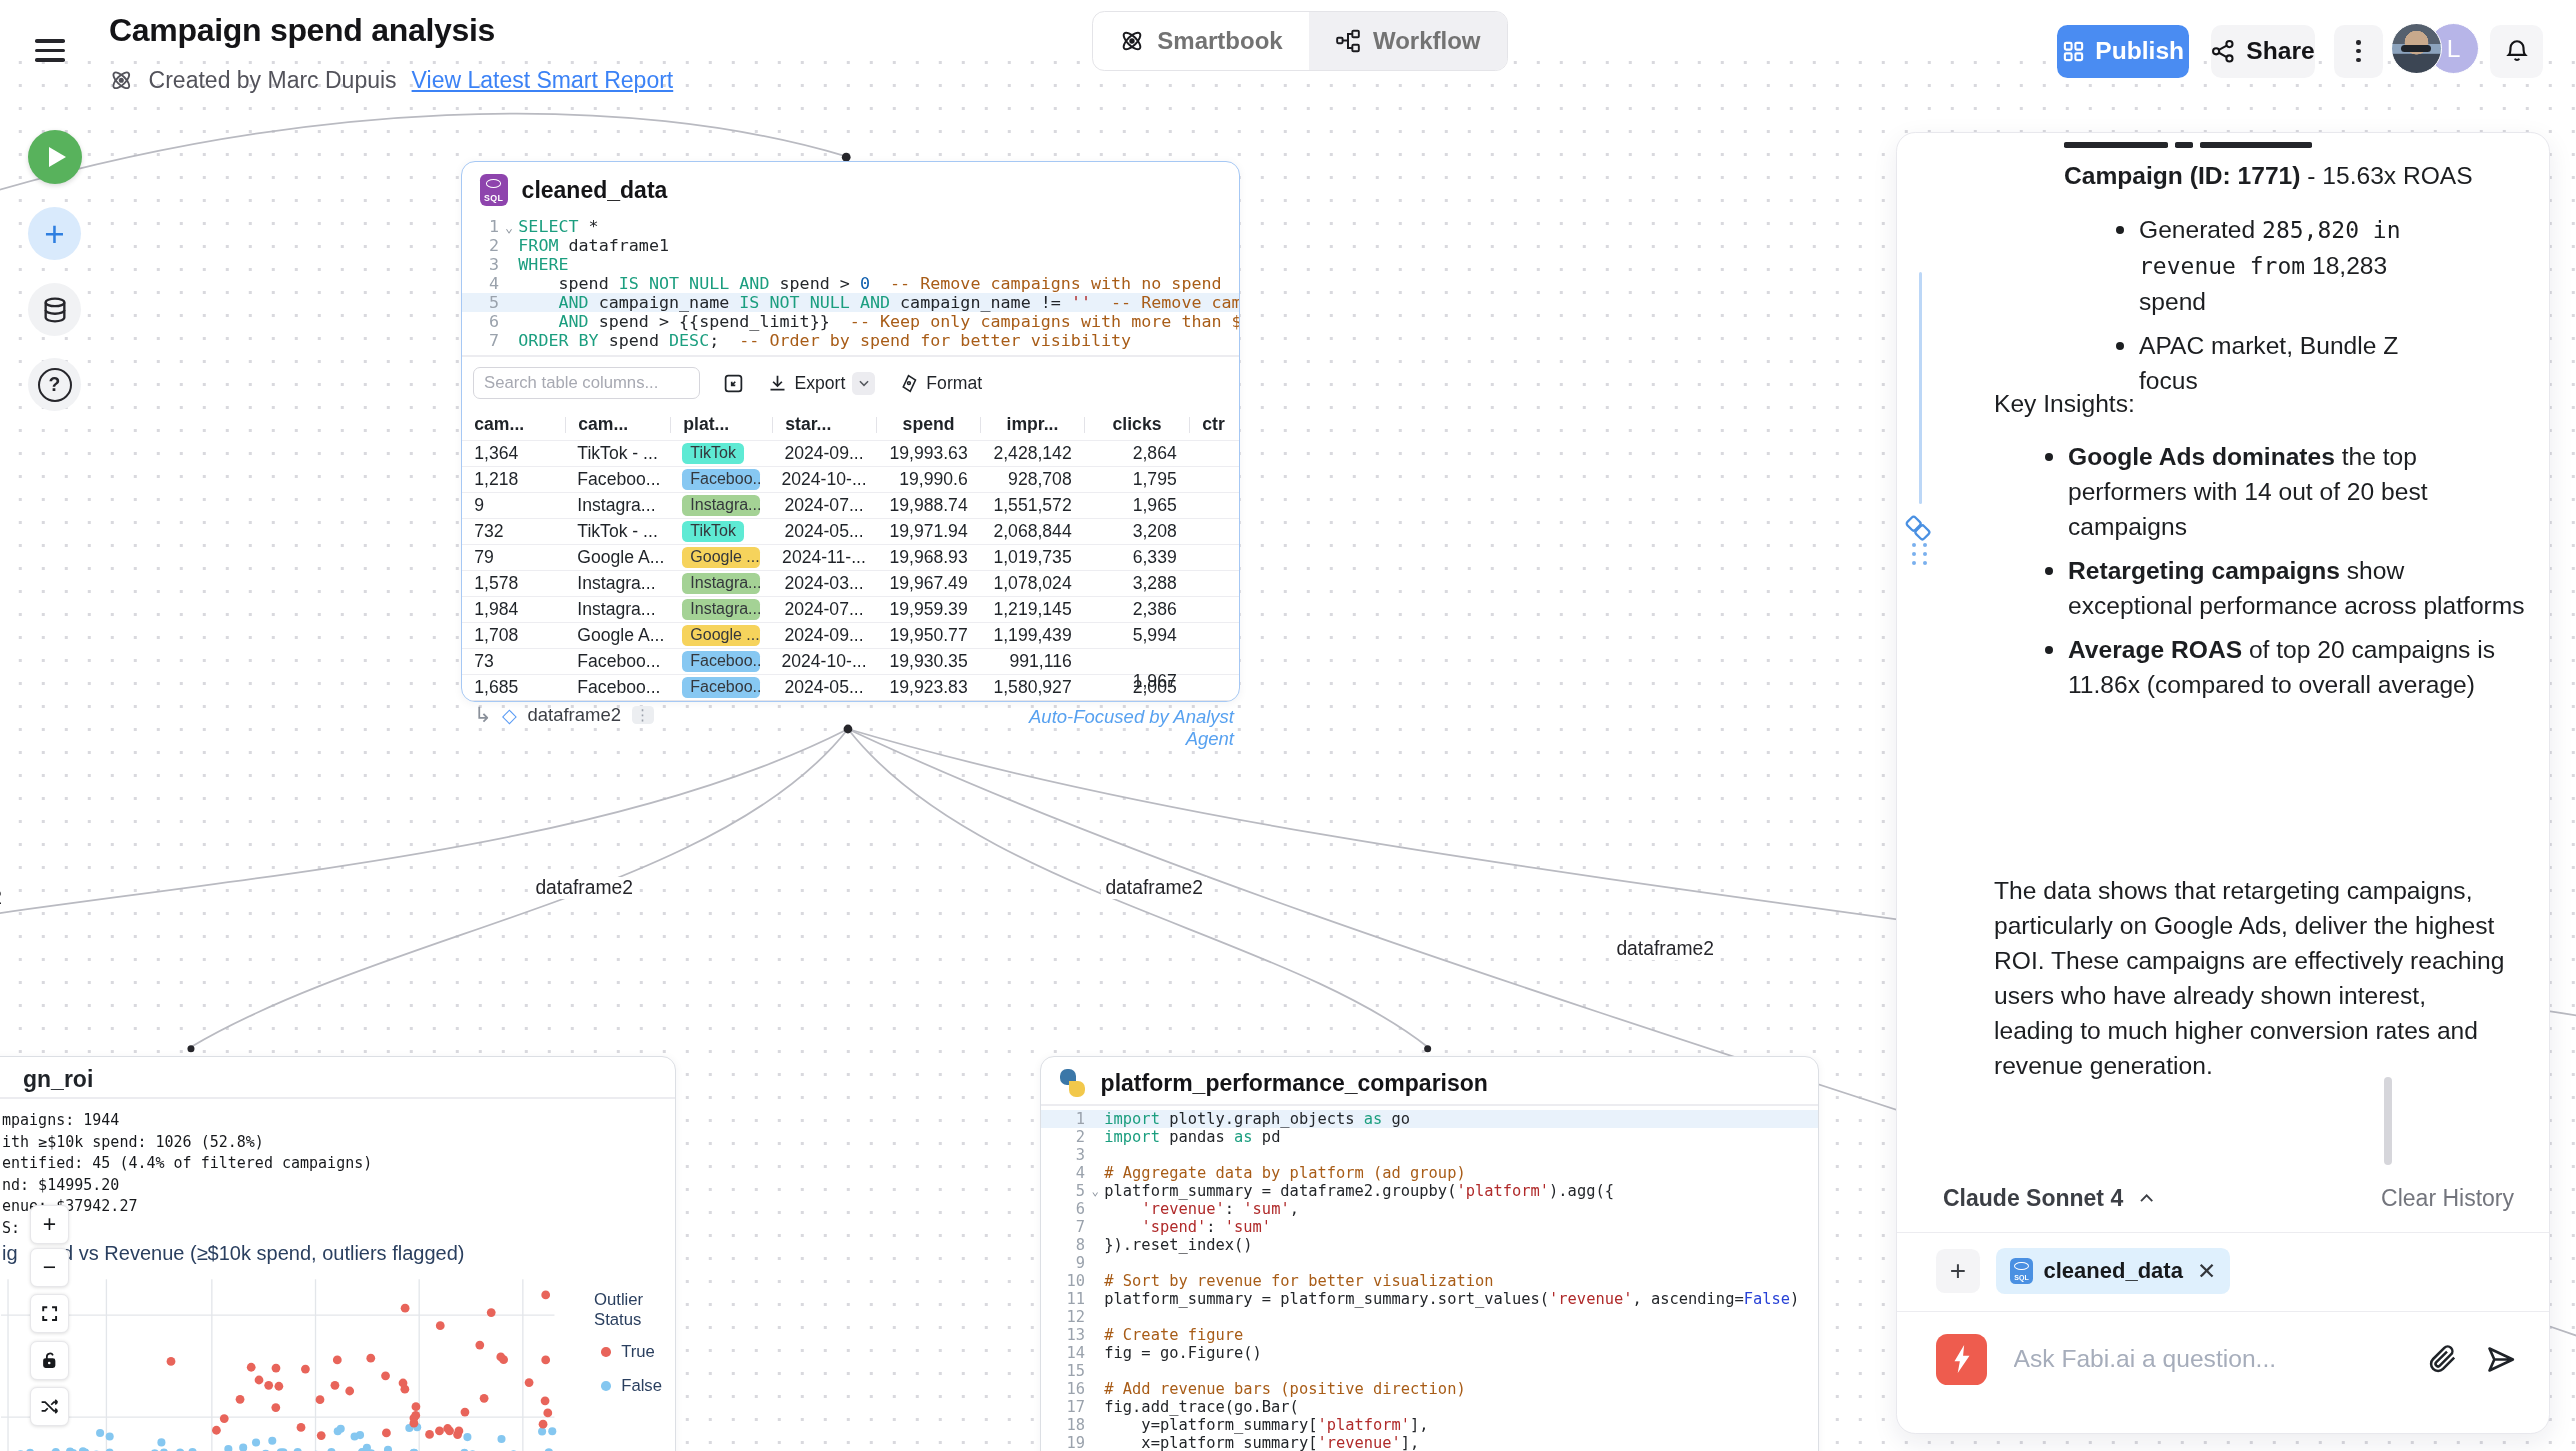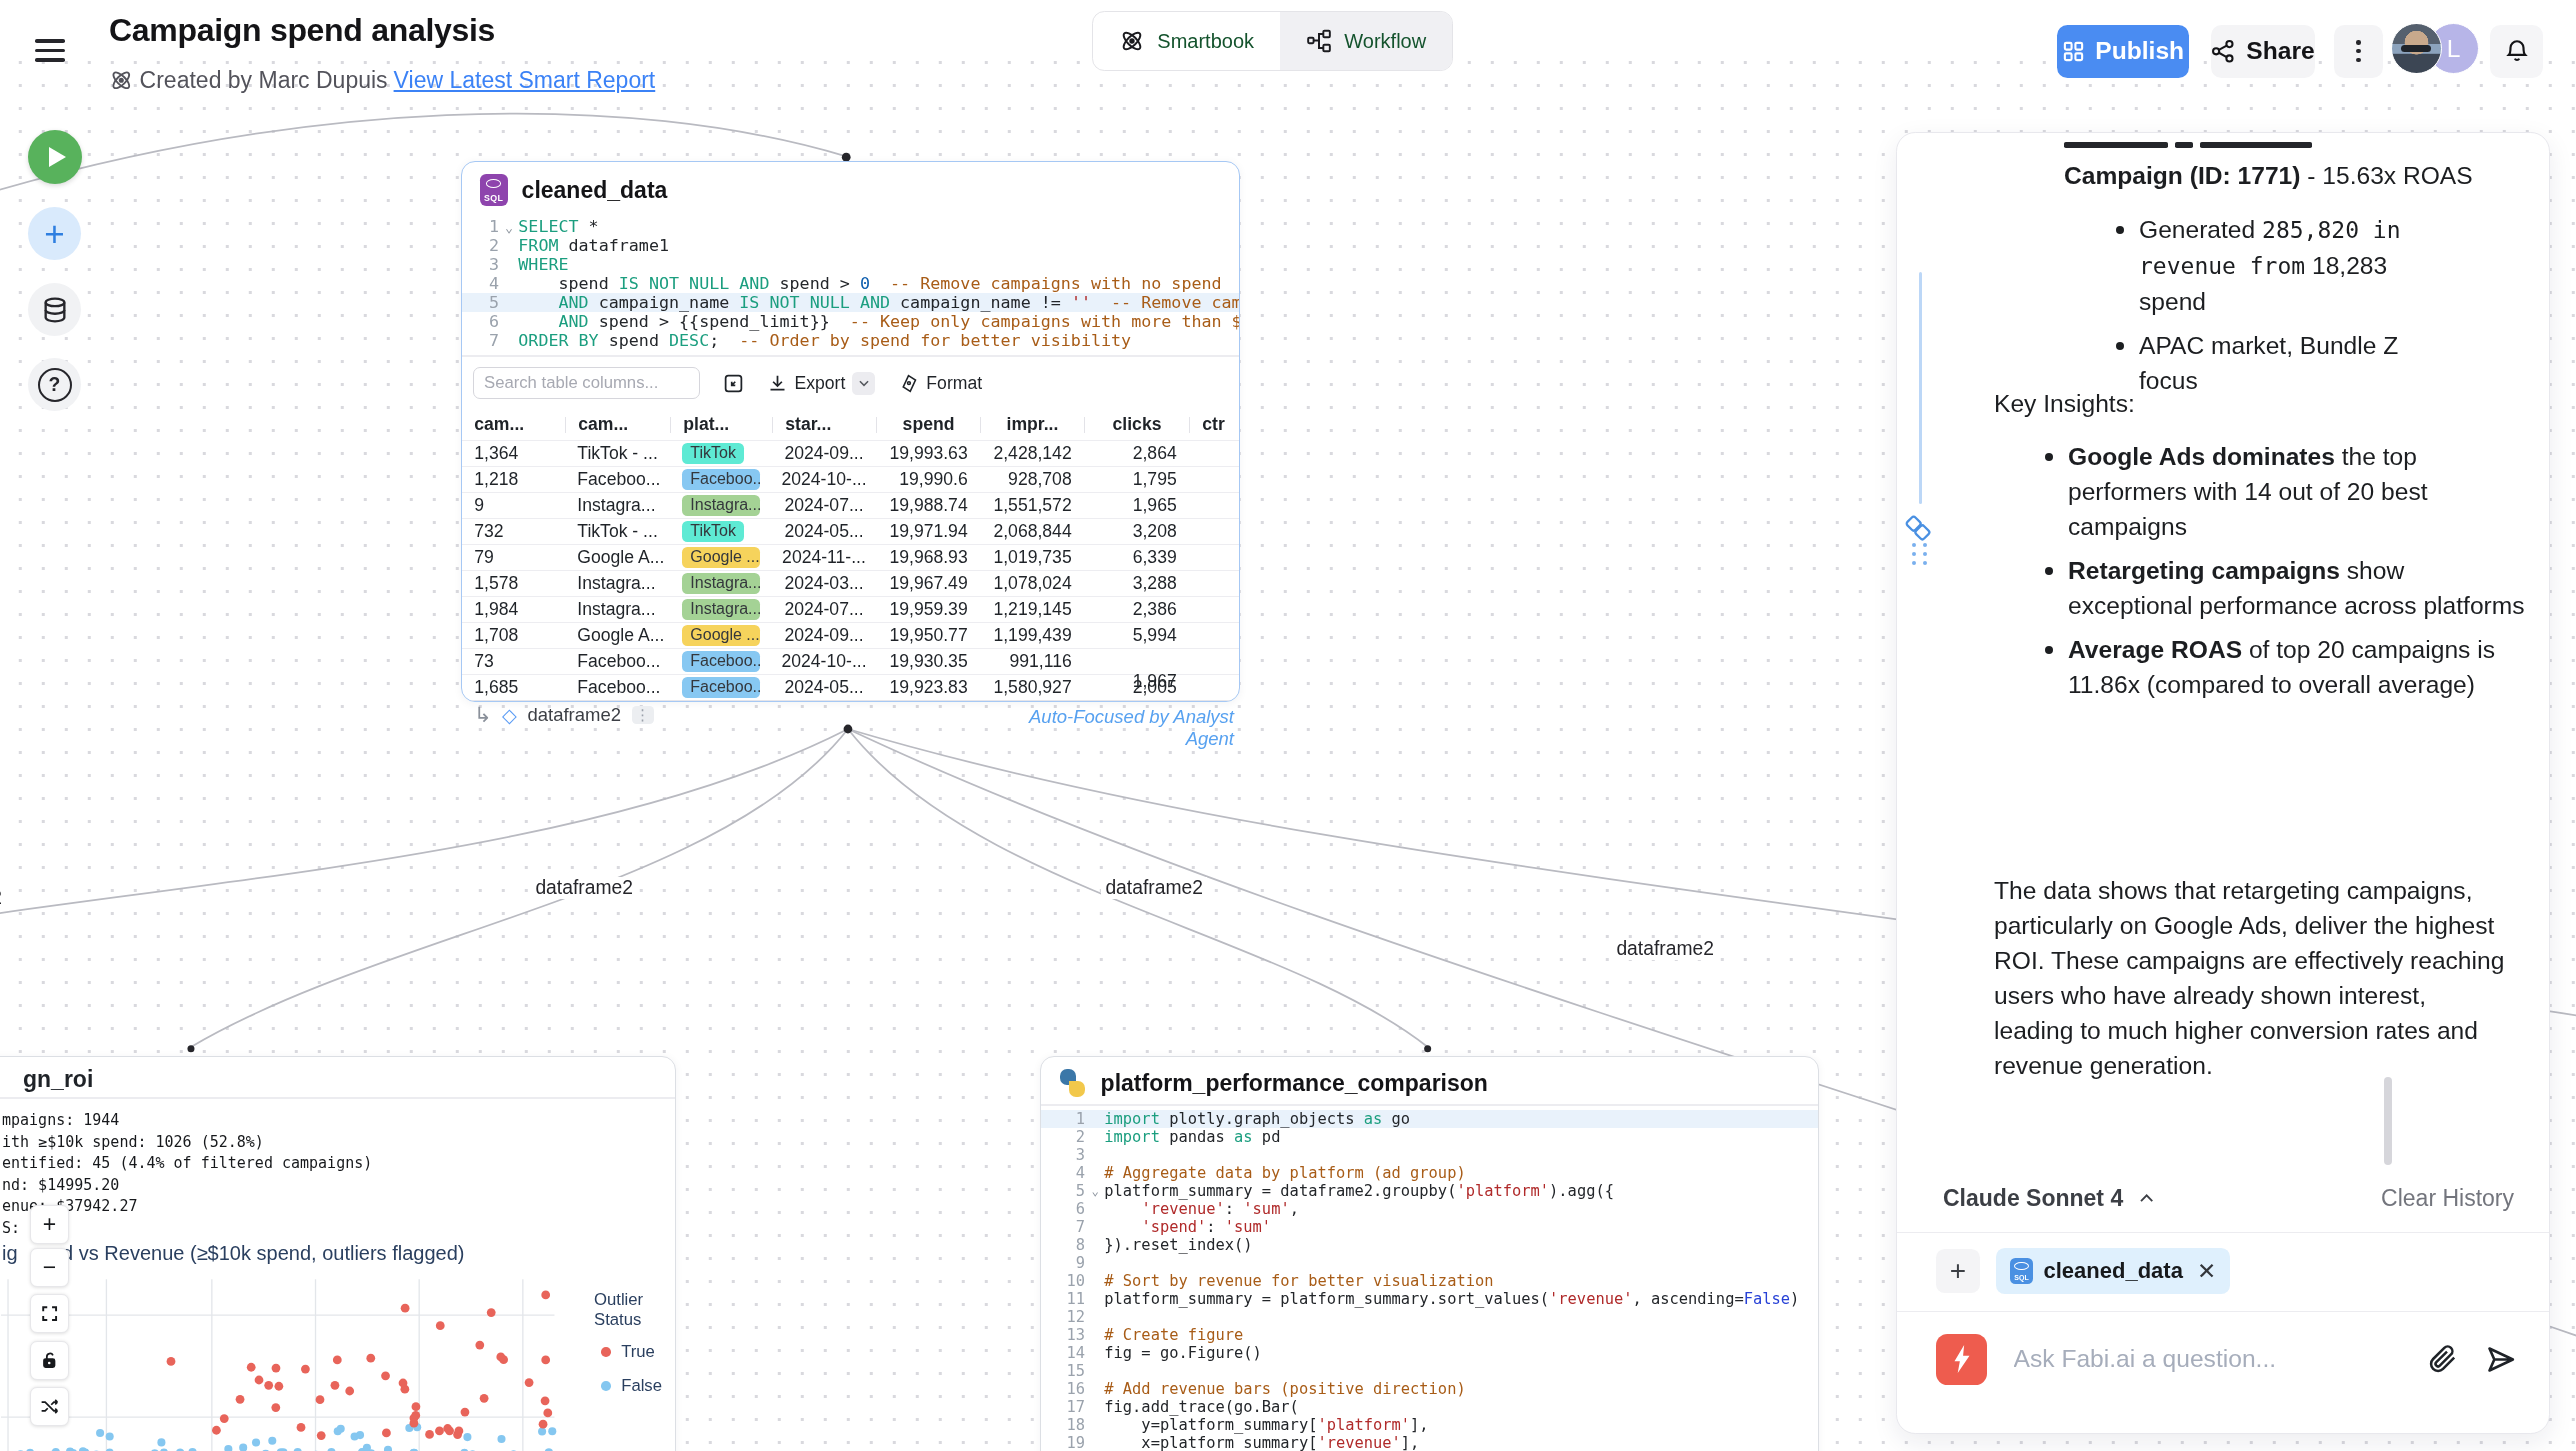--- a/index.html
+++ b/index.html
@@ -25,24 +25,24 @@
   .fab-run .tri{width:0;height:0;border-left:17.6px solid #fff;border-top:10.5px solid transparent;border-bottom:10.5px solid transparent;margin-left:5.3px;}
   .fab-add{left:28px;top:207px;width:53px;height:53px;background:#d9eafc;color:#2f7fe0;font-size:35px;font-weight:400;}
   .fab-gray{left:28px;width:53px;height:53px;background:#f1f2f4;}
   .fab-db{top:283px;} .fab-help{top:358px;}
   .help-q{width:30px;height:30px;border:2.6px solid #26262b;border-radius:50%;display:flex;align-items:center;justify-content:center;font-size:19.3px;font-weight:700;color:#26262b;}
 
   
   .hamburger{position:absolute;left:35px;top:39px;width:30px;z-index:4;cursor:pointer;}
   .hamburger i{display:block;height:3.5px;background:#26262b;border-radius:1.8px;margin-bottom:6.2px;}
   .page-title{position:absolute;left:109px;top:12.3px;font-size:32px;font-weight:650;letter-spacing:-0.3px;color:#141417;z-index:4;}
-  .sub-row{position:absolute;left:109px;top:67px;display:flex;align-items:center;gap:6px;z-index:4;font-size:23px;color:#53535b;}
+  .sub-row{position:absolute;left:109px;top:67px;display:flex;align-items:center;gap:15px;z-index:4;font-size:23px;color:#53535b;}
   .sub-row .link{color:#3b82f6;text-decoration:underline;cursor:pointer;}
   .toggle{position:absolute;left:1092px;top:11.4px;height:58px;display:flex;border:1.8px solid #e4e4e8;border-radius:12.3px;overflow:hidden;z-index:4;background:#fff;}
-  .seg{display:flex;align-items:center;gap:12.3px;padding:0 26px;font-size:20px;font-weight:400;color:#14532d;cursor:pointer;}
+  .seg{display:flex;align-items:center;gap:12.3px;padding:0 26px;font-size:24px;font-weight:700;color:#737373;cursor:pointer;}
   .seg.active{background:#f0f0f3;}
   .btn{position:absolute;top:24.6px;height:53px;border-radius:10.5px;display:flex;align-items:center;justify-content:center;gap:10.5px;font-size:24.6px;z-index:4;cursor:pointer;}
   .btn-publish{left:2057px;width:132px;background:#4a8cf2;color:#fff;font-weight:600;}
   .btn-share{left:2211px;width:104px;background:#f4f4f6;color:#141417;font-weight:600;}
   .btn-kebab{left:2334px;width:49px;background:#f4f4f6;flex-direction:column;gap:4.4px;}
   .btn-kebab i{width:4.4px;height:4.4px;border-radius:50%;background:#26262b;}
   .avatar{position:absolute;top:23px;width:51px;height:51px;border-radius:50%;z-index:4;border:1.8px solid #fff;box-sizing:border-box;}
   .avatar-photo{left:2391px;z-index:5;background:radial-gradient(circle at 50% 38%,#c8a98c 0 30%,transparent 31%),linear-gradient(180deg,#55606e 0 40%,#8ca3bd 41% 60%,#3c4654 61%);overflow:hidden;}
   .avatar-photo .shade{position:absolute;left:8.8px;top:21px;width:30px;height:7px;border-radius:3.5px;background:#1f242b;}
   .avatar-l{left:2428px;background:#b7b5e8;color:#fff;display:flex;align-items:center;justify-content:center;font-size:24.6px;z-index:4;}

